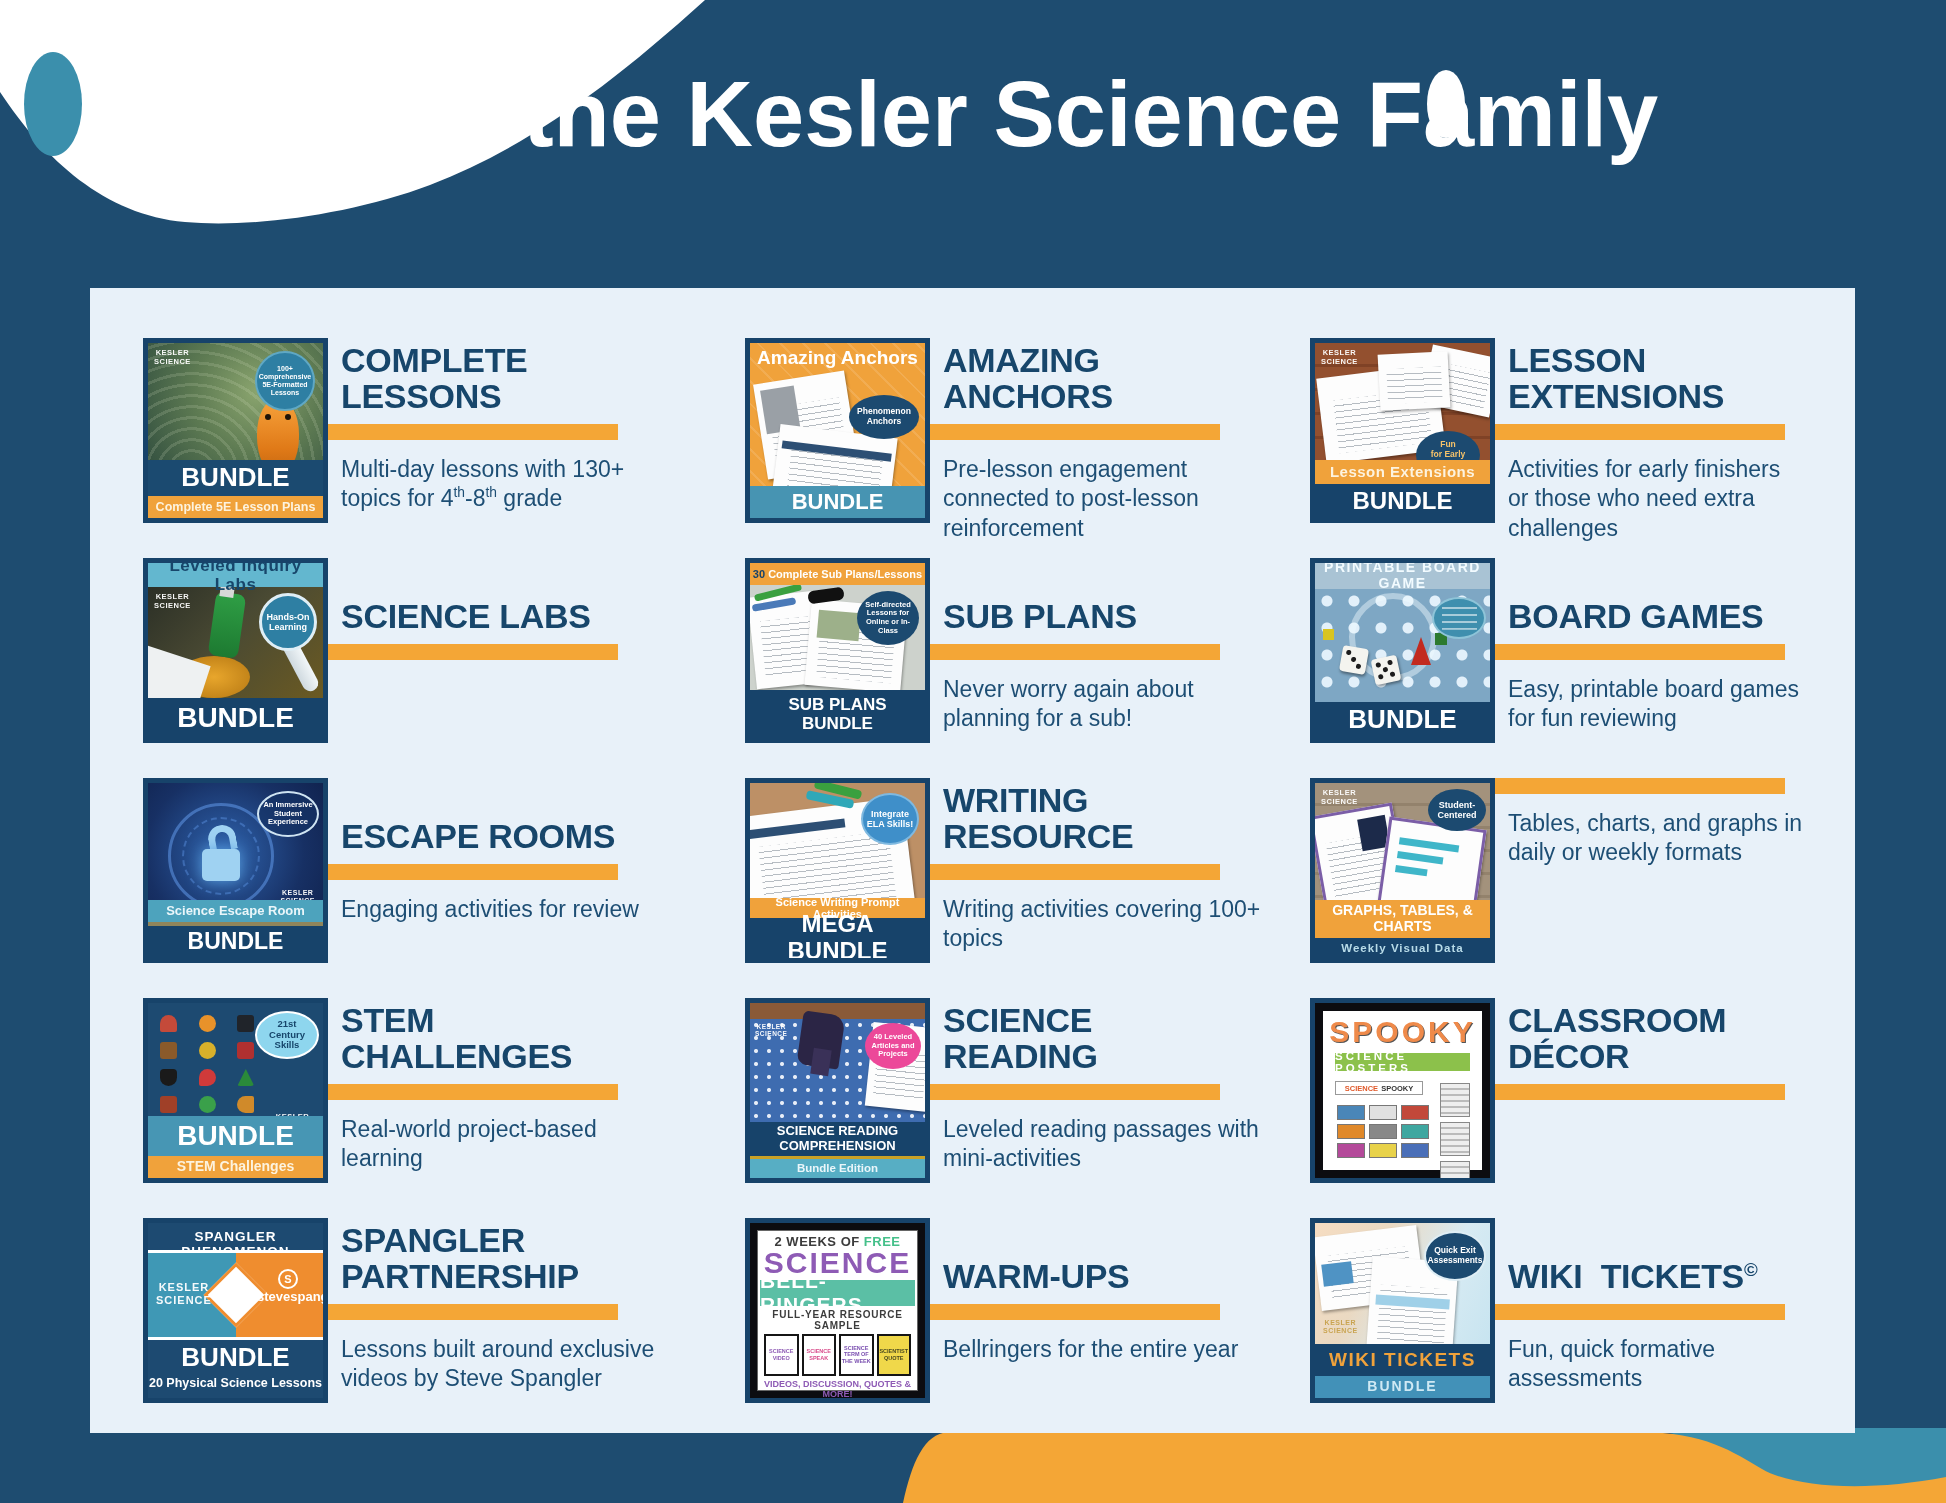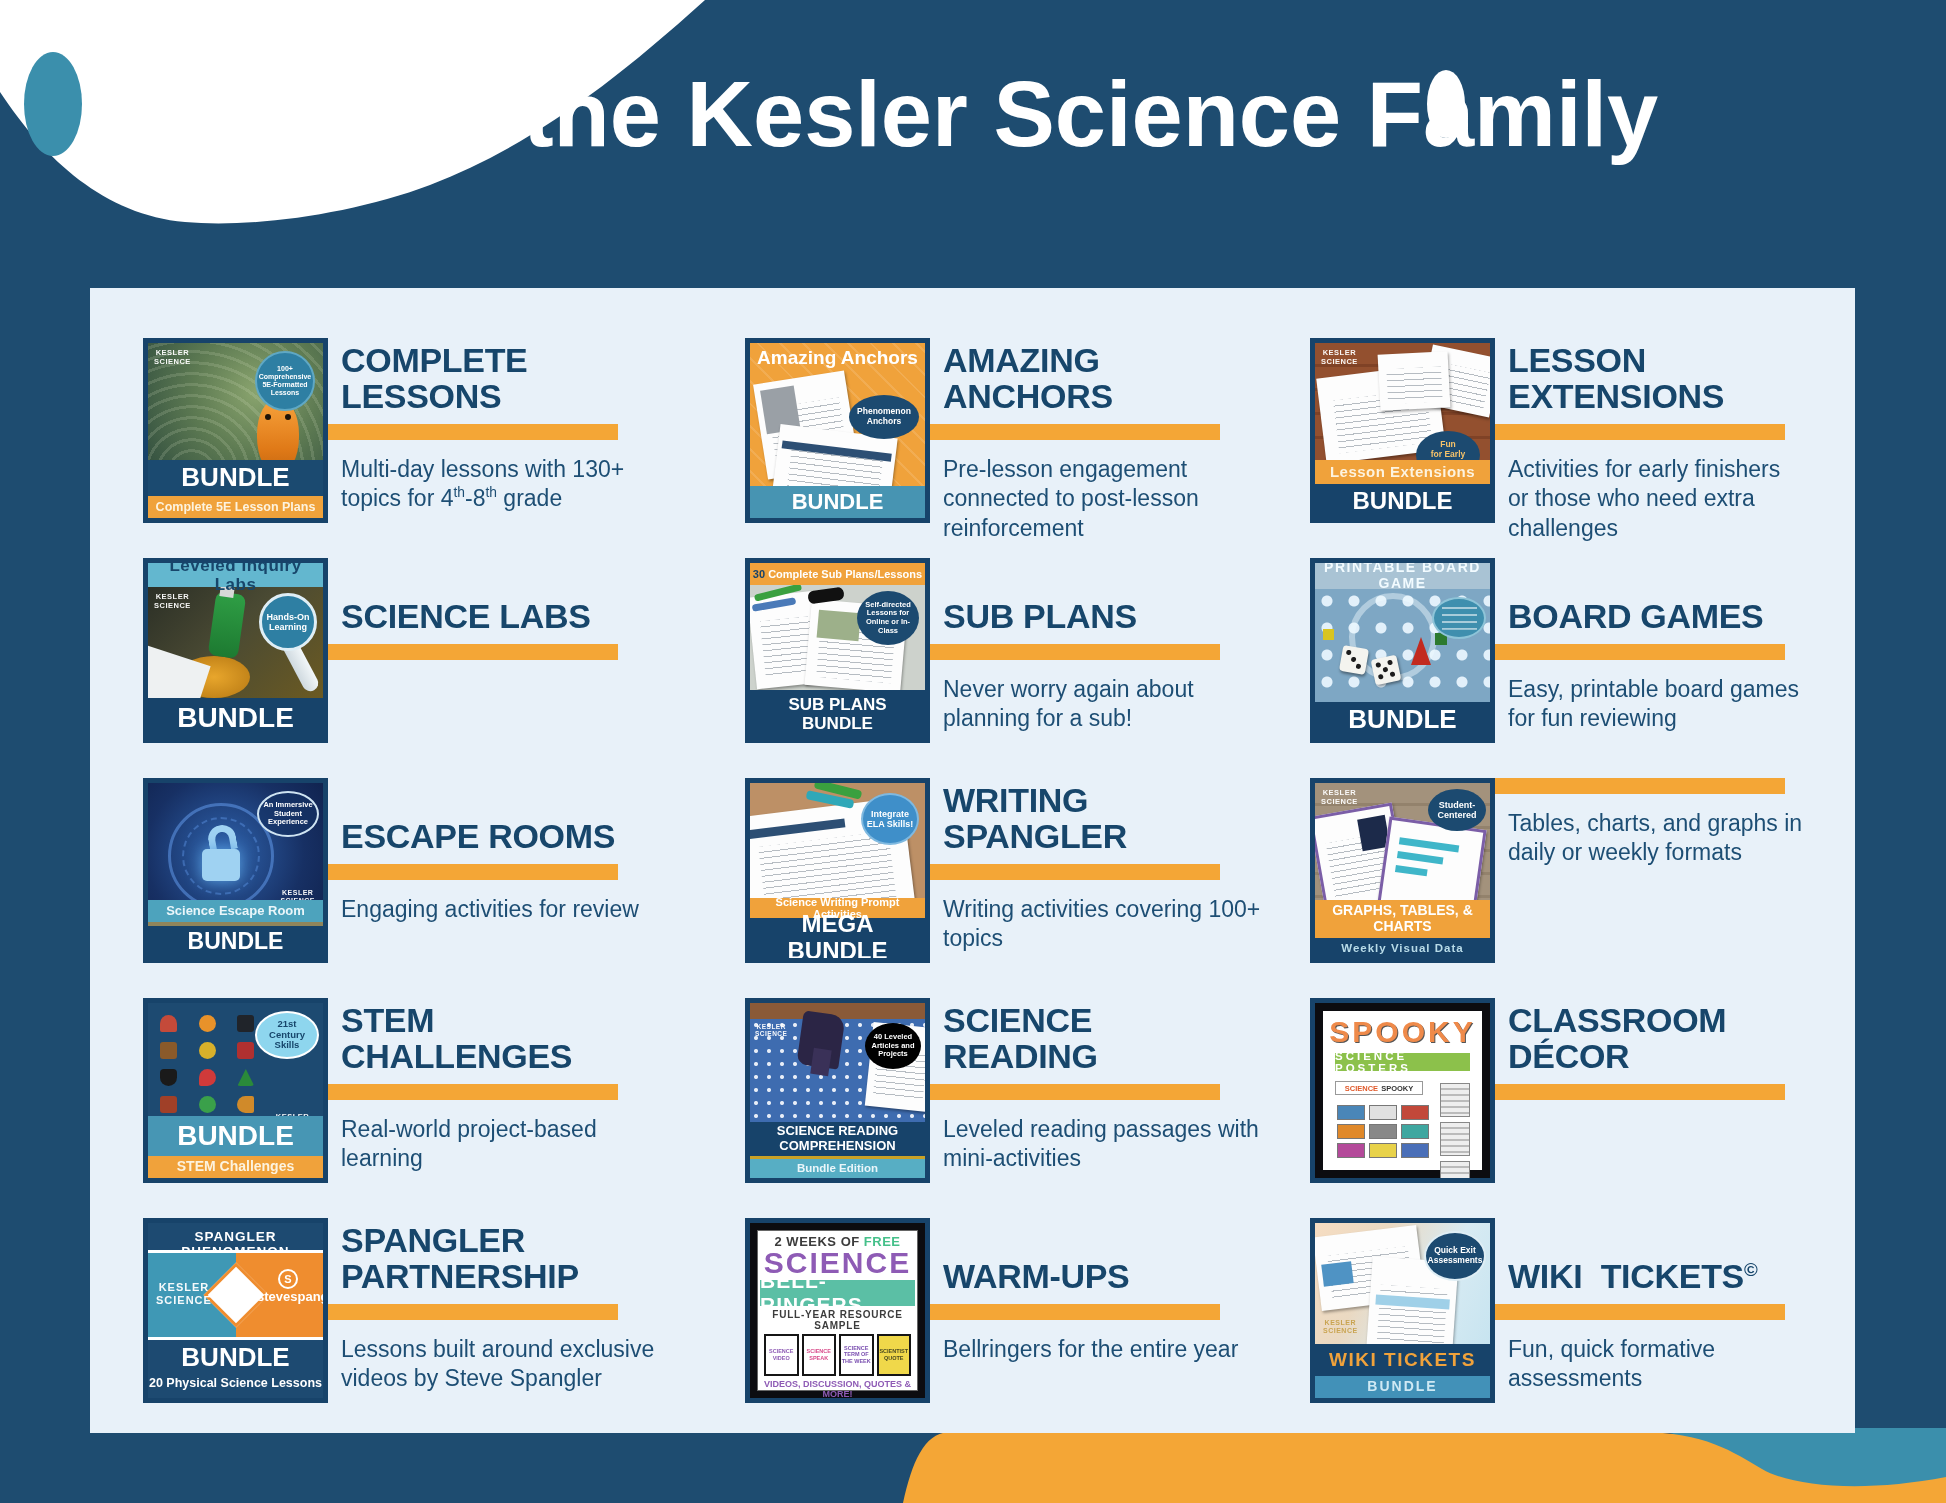--- a/index.html
+++ b/index.html
@@ -282,21 +282,21 @@
         <div style="position:absolute;left:64px;top:2px;width:48px;height:9px;background:#3aa03f;border-radius:4px;transform:rotate(14deg)"></div>
         <div style="position:absolute;left:56px;top:12px;width:48px;height:9px;background:#2fa8b8;border-radius:4px;transform:rotate(12deg)"></div>
         <div class="badge" style="right:6px;top:10px;width:58px;height:52px;background:#3f8fc9;border:2px solid #7fb9e0;font-size:9px">Integrate
 ELA Skills!</div>
         <div class="band" style="bottom:40px;height:20px;background:#F0A23B;font-size:11px">Science Writing Prompt Activities</div>
         <div class="band" style="bottom:0;height:40px;background:#17436a;font-size:24px">MEGA BUNDLE</div>
       </div>
       <div class="textcol">
         <div class="titlebox">
             <h2 class="ptitle">WRITING
-SPANGLER</h2>
+RESOURCE</h2>
           </div>
         <div class="bar"></div>
         <p class="desc">Writing activities covering 100+
 topics</p>
       </div>
     </div>
 
     <div class="cell">
       <div class="thumb">
         <div class="fill" style="background:repeating-linear-gradient(180deg,#a3927c 0 20px,#93826c 20px 23px)"></div>
@@ -362,21 +362,21 @@
     <div class="cell">
       <div class="thumb">
         <div class="band" style="top:0;height:16px;background:#8a5a38"></div>
         <div style="position:absolute;left:0;right:0;top:16px;bottom:56px;background-color:#3e6cb0;background-image:radial-gradient(circle at 6px 6px,#e8eef8 0 1.5px,rgba(0,0,0,0) 2.5px);background-size:13px 13px">
           <i style="position:absolute;left:50px;top:-6px;width:42px;height:54px;background:#2b2545;border-radius:6px 14px 4px 10px;transform:rotate(8deg)"></i>
           <i style="position:absolute;left:62px;top:30px;width:18px;height:26px;background:#3a3158;transform:rotate(8deg)"></i>
         </div>
         <div class="sheet lined" style="right:-8px;top:22px;width:64px;height:84px;transform:rotate(6deg)"></div>
         <div class="minilogo" style="left:5px;top:20px;font-size:6.5px">KESLER
 SCIENCE</div>
-        <div class="badge" style="right:4px;top:20px;width:56px;height:46px;background:#000000;font-size:7.5px">40 Leveled
+        <div class="badge" style="right:4px;top:20px;width:56px;height:46px;background:#ec4899;font-size:7.5px">40 Leveled
 Articles and
 Projects</div>
         <div class="band" style="bottom:22px;height:34px;background:#17436a;font-size:13px">SCIENCE READING
 COMPREHENSION</div>
         <div class="band" style="bottom:19px;height:3px;background:#c9a227"></div>
         <div class="band" style="bottom:0;height:19px;background:#57aec4;font-size:11.5px;color:#eaf6fa">Bundle Edition</div>
       </div>
       <div class="textcol">
         <div class="titlebox">
             <h2 class="ptitle">SCIENCE

